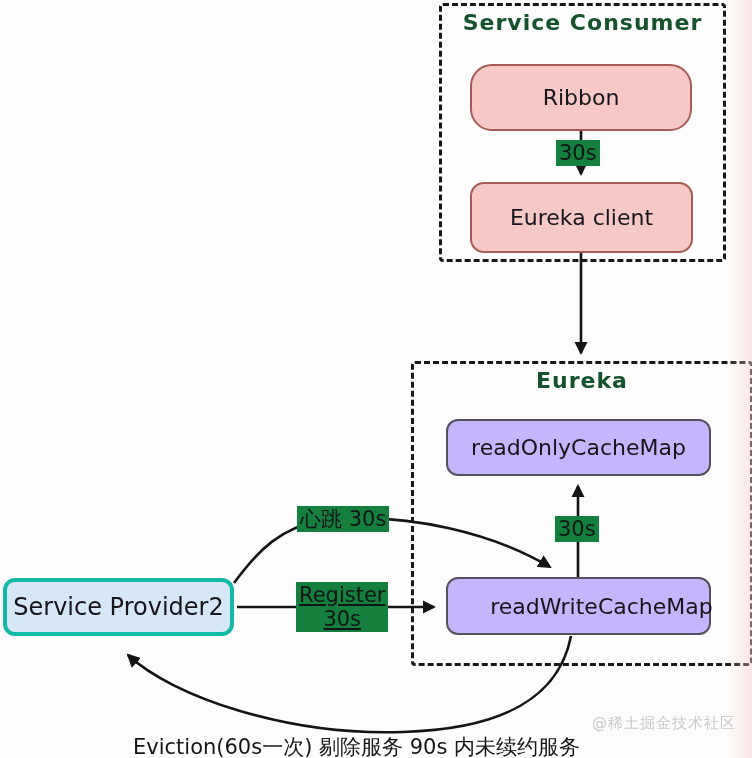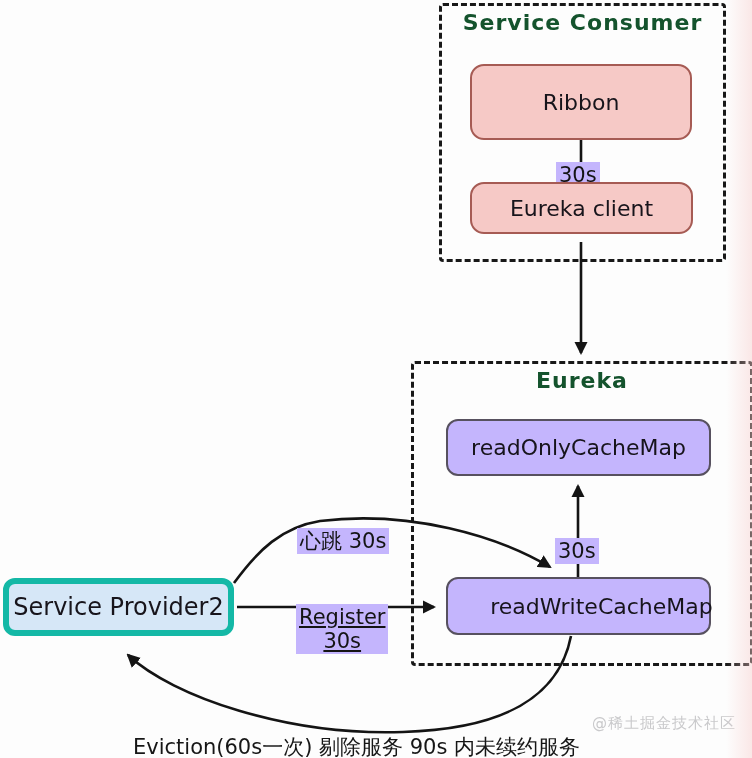--- a/index.html
+++ b/index.html
@@ -22,24 +22,24 @@
   .group-title {
     position:absolute; left:0; right:0; top:4px; text-align:center;
     font-weight:bold; font-size:22px; letter-spacing:1px; color:#14532d;
   }
   .node {
     position:absolute; display:flex; align-items:center; justify-content:center;
     font-size:22px; box-sizing:border-box; white-space:nowrap;
   }
   .node-pink  { background:#f6c9c6; border:2px solid #a65b54; border-radius:14px; }
   .node-lav   { background:#c4b5fd; border:2px solid #57515f; border-radius:12px; }
-  .node-blue  { background:#d6e7f7; border:6px solid #14b8a6; border-radius:12px; }
+  .node-blue  { background:#d6e7f7; border:4px solid #14b8a6; border-radius:12px; }
   .edge-label {
-    position:absolute; background:#c4b5fd; font-size:21px; line-height:1.15;
-    text-align:center; color:#141414; padding:1px 3px; white-space:nowrap;margin-top:22px;
+    position:absolute; background:#15803d; font-size:21px; line-height:1.15;
+    text-align:center; color:#141414; padding:1px 3px; white-space:nowrap;
   }
   .edge-label.two-line span { display:block;text-decoration:underline; }
   .caption {
     position:absolute; font-size:21px; color:#161616; white-space:nowrap;
   }
   .watermark {
     position:absolute; font-size:15px; color:#c9c9cb; white-space:nowrap;
     letter-spacing:1px;
   }
 </style>
@@ -83,23 +83,23 @@
 
   <div class="edge-label" style="left:297px; top:506px;">心跳 30s</div>
 
   <div class="edge-label two-line" style="left:296px; top:582px;">
     <span>Register</span>
     <span>30s</span>
   </div>
 
   <div class="caption" style="left:133px; top:733px;">Eviction(60s一次) 剔除服务 90s 内未续约服务</div>
 
-  <div class="node node-pink" style="left:470px; top:64px; width:222px; height:76px;">Ribbon</div>
+  <div class="node node-pink" style="left:470px; top:64px; width:222px; height:67px;border-radius:22px;">Ribbon</div>
 
-  <div class="node node-pink" style="left:470px; top:182px; width:223px; height:52px;">Eureka client</div>
+  <div class="node node-pink" style="left:470px; top:182px; width:223px; height:71px;">Eureka client</div>
 
   <div class="node node-lav" style="left:446px; top:419px; width:265px; height:57px;">readOnlyCacheMap</div>
 
   <div class="node node-lav" style="left:446px; top:577px; width:265px; height:58px;padding-left:46px;">readWriteCacheMap</div>
 
   <div class="node node-blue" style="left:3px; top:578px; width:231px; height:58px; font-size:24px;">Service Provider2</div>
 
   <div class="watermark" style="left:592px; top:714px;">@稀土掘金技术社区</div>
 
   <div class="edge-tint"></div>

